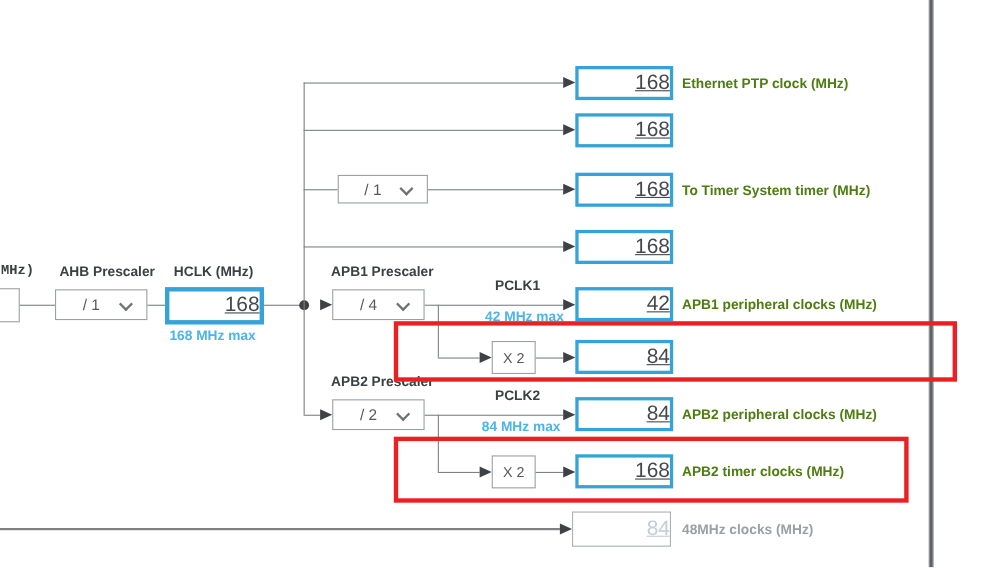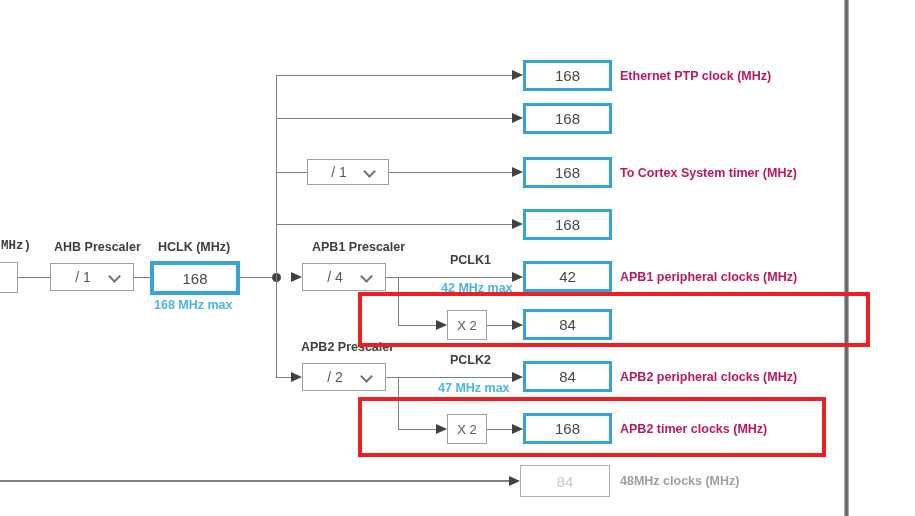--- a/index.html
+++ b/index.html
@@ -8,36 +8,36 @@
     overflow:hidden;font-family:"Liberation Sans",sans-serif;
   }
   .line-h{position:absolute;height:1px;background:#7d8184;}
   .line-v{position:absolute;width:1px;background:#7d8184;}
   .thick{height:2px;}
   .arrow{position:absolute;width:0;height:0;
     border-top:5px solid transparent;border-bottom:5px solid transparent;
     border-left:11px solid #3e4245;}
   .dot{position:absolute;width:9px;height:9px;border-radius:50%;background:#3e4245;}
   .vbox{position:absolute;width:89px;height:31px;border:3px solid #35a3d8;background:#fff;
-    box-sizing:border-box;display:flex;align-items:center;justify-content:center;
-    font-size:15px;color:#45494c;}
+    box-sizing:border-box;display:flex;align-items:center;justify-content:flex-end;
+    font-size:19px;color:#45494c;text-decoration:underline;}
   .vbox.hclk{width:90px;height:34px;border-width:4px;}
   .vbox.disabled{border:1px solid #abb0b4;color:#c3cdd6;}
   .dd{position:absolute;border:1px solid #9aa0a3;background:#fff;box-sizing:border-box;
     display:flex;align-items:center;font-size:14px;color:#54585b;}
   .dd .txt{flex:1;text-align:center;padding-left:6px;}
   .chev{width:11px;height:11px;margin-right:13px;position:relative;flex:none;}
   .chev::after{content:"";position:absolute;left:1px;top:0px;width:7px;height:7px;
     border-right:2px solid #6e7376;border-bottom:2px solid #6e7376;transform:rotate(45deg);}
   .mbox{position:absolute;width:40px;height:30px;border:1px solid #9aa0a3;background:#fff;
     box-sizing:border-box;display:flex;align-items:center;justify-content:center;
     font-size:13px;color:#54585b;}
   .lbl{position:absolute;font-size:12.5px;font-weight:bold;color:#3c4043;white-space:nowrap;}
   .note{position:absolute;font-size:12.5px;font-weight:bold;color:#4cb4e7;white-space:nowrap;}
-  .outlbl{position:absolute;left:620px;font-size:12.5px;font-weight:bold;color:#be185d;white-space:nowrap;}
+  .outlbl{position:absolute;left:620px;font-size:12.5px;font-weight:bold;color:#4d7c0f;white-space:nowrap;}
   .outlbl.gray{color:#9aa0a6;}
   .outlbl.twoline{line-height:13px;height:24px;overflow:hidden;}
   .redrect{position:absolute;border:4px solid #ec2024;box-sizing:border-box;
     background:transparent;z-index:6;pointer-events:none;}
   .panel-line{position:absolute;left:844px;top:0;width:5px;height:516px;
     background:linear-gradient(90deg,#c6c9cb 0%,#5d6265 35%,#5d6265 65%,#c6c9cb 100%);}
 </style>
 </head>
 <body>
 
@@ -82,30 +82,30 @@
   <div class="line-h" style="left:276px;top:172px;width:31px;"></div>
   <div class="dd" style="left:307px;top:159px;width:82px;height:26px;">
     <span class="txt">/ 1</span>
     <span class="chev"></span>
   </div>
   <div class="line-h" style="left:389px;top:172px;width:123px;"></div>
   <div class="arrow" style="left:512px;top:167px;"></div>
   <div class="vbox" style="left:523px;top:157px;">
     <span>168</span>
   </div>
-  <div class="outlbl" style="top:166px;">To Cortex System timer (MHz)</div>
+  <div class="outlbl" style="top:166px;">To Timer System timer (MHz)</div>
 
   <div class="line-h" style="left:276px;top:224px;width:236px;"></div>
   <div class="arrow" style="left:512px;top:219px;"></div>
   <div class="vbox" style="left:523px;top:209px;">
     <span>168</span>
   </div>
 
   <div class="arrow" style="left:291px;top:272px;"></div>
-  <div class="lbl" style="left:301px;top:240px;margin-left:11px;">APB1 Prescaler</div>
+  <div class="lbl" style="left:301px;top:240px;">APB1 Prescaler</div>
   <div class="dd" style="left:302px;top:263px;width:84px;height:28px;">
     <span class="txt">/ 4</span>
     <span class="chev"></span>
   </div>
   <div class="line-h" style="left:386px;top:277px;width:126px;"></div>
   <div class="lbl" style="left:450px;top:253px;">PCLK1</div>
   <div class="note" style="left:441px;top:281px;">42 MHz max</div>
   <div class="arrow" style="left:512px;top:272px;"></div>
   <div class="vbox" style="left:523px;top:261px;">
     <span>42</span>
@@ -126,21 +126,21 @@
 
   <div class="line-h" style="left:276px;top:377px;width:15px;"></div>
   <div class="arrow" style="left:291px;top:372px;"></div>
   <div class="lbl" style="left:301px;top:340px;">APB2 Prescaler</div>
   <div class="dd" style="left:302px;top:363px;width:84px;height:28px;">
     <span class="txt">/ 2</span>
     <span class="chev"></span>
   </div>
   <div class="line-h" style="left:386px;top:377px;width:126px;"></div>
   <div class="lbl" style="left:450px;top:353px;">PCLK2</div>
-  <div class="note" style="left:438px;top:381px;">47 MHz max</div>
+  <div class="note" style="left:438px;top:381px;">84 MHz max</div>
   <div class="arrow" style="left:512px;top:372px;"></div>
   <div class="vbox" style="left:523px;top:361px;">
     <span>84</span>
   </div>
   <div class="outlbl" style="top:370px;">APB2 peripheral clocks (MHz)</div>
 
   <div class="line-v" style="left:398px;top:377px;height:52px;"></div>
   <div class="line-h" style="left:398px;top:429px;width:38px;"></div>
   <div class="arrow" style="left:436px;top:424px;"></div>
   <div class="mbox" style="left:447px;top:414px;">

